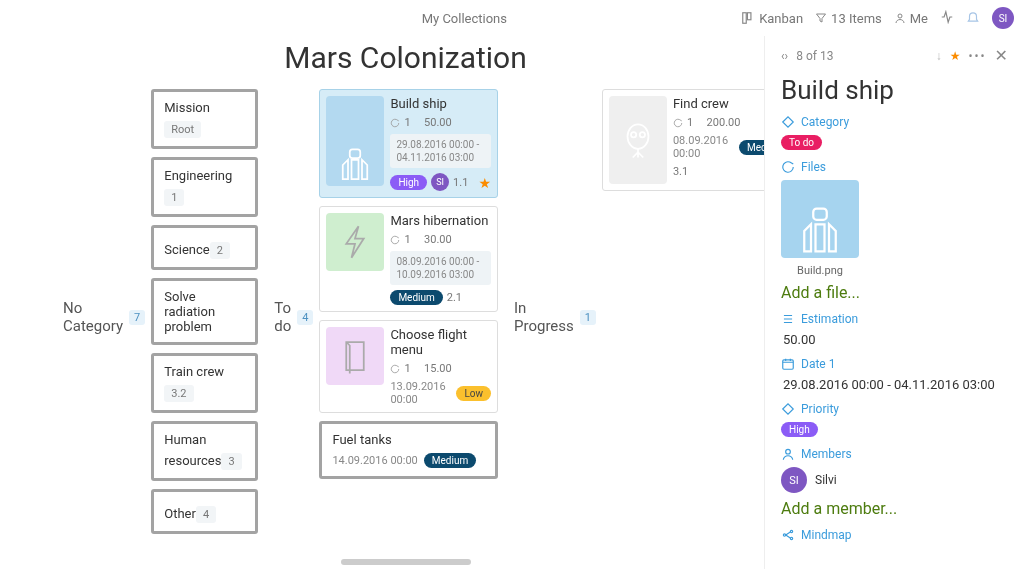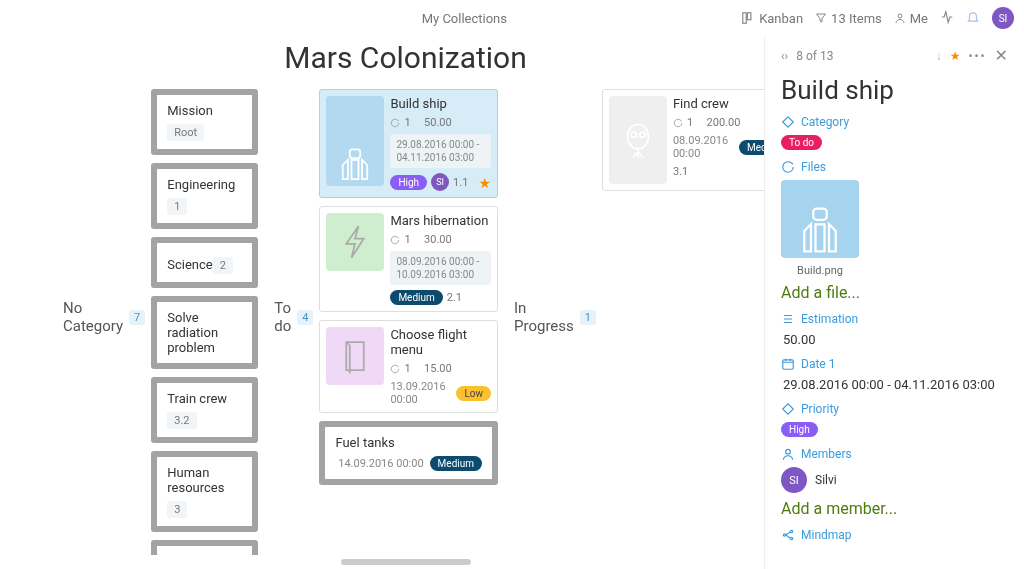--- a/index.html
+++ b/index.html
@@ -19,21 +19,21 @@
 
     .page-title { font-size: 30px; font-weight: 400; color: #333; text-align: center; padding: 4px 0 14px; }
 
     
     .board { flex: 1; display: flex; gap: 10px; padding: 0 10px 4px 10px; overflow: hidden; }
     .column { width: 246px; display: flex; flex-direction: row; }
     .col-header { display: flex; align-items: center; gap: 6px; padding: 4px 6px 10px; font-size: 15px; color: #555; }
     .col-header .count { background: #e6f2fa; color: #4d91c1; font-size: 11px; border-radius: 3px; padding: 1px 5px; }
     .col-body { display: flex; flex-direction: column; gap: 8px; }
 
-    .card-simple { border: 6px solid #a3a3a3; border-radius: 3px; padding: 8px 10px; font-size: 13px; }
+    .card-simple { border: 3px solid #a3a3a3; border-radius: 3px; padding: 8px 10px; font-size: 13px; }
     .card-simple .meta { margin-top: 6px; display: inline-block; background: #f2f5f7; color: #777; font-size: 11px; padding: 2px 7px; border-radius: 3px; }
 
     .card { border: 1px solid #ddd; border-radius: 3px; display: flex; gap: 6px; padding: 6px; font-size: 12px; position: relative; }
     .thumb { width: 58px; height: 58px; border-radius: 4px; flex-shrink: 0; }
     .thumb.blue { background: #b3d9f0; display:flex; align-items:end; justify-content:center; }
     .thumb.green { background: #cfeecf; display:flex; align-items:center; justify-content:center; }
     .thumb.purple { background: #f0d9f7; display:flex; align-items:center; justify-content:center; }
     .thumb.gray { background: #efefef; display:flex; align-items:center; justify-content:center; }
     .thumb svg { width: 42px; height: 42px; stroke: #fff; }
     .thumb.green svg, .thumb.purple svg { stroke: #aaa; }
@@ -186,21 +186,21 @@
               <div class="title">Choose flight menu</div>
               <div class="row"><svg width="10" height="10" viewBox="0 0 24 24" fill="none" stroke="#999" stroke-width="2">
                     <path d="M21 12a9 9 0 11-6-8.5L21 7"></path>
                   </svg><span>1</span>&nbsp;&nbsp;<span>15.00</span></div>
               <div class="row"><span style="color:#888">13.09.2016 00:00</span>&nbsp;<span class="pill low">Low</span></div>
             </div>
           </div>
 
           <div class="card-simple">
             <div>Fuel tanks</div>
-            <div style="margin-top:6px; display:flex; align-items:center; gap:6px; font-size:11px;justify-content:flex-end;">
+            <div style="margin-top:6px; display:flex; align-items:center; gap:6px; font-size:11px;">
                 <span style="color:#888">14.09.2016 00:00</span>
                 <span class="pill medium">Medium</span>
               </div>
           </div>
         </div>
       </div>
 
       <div class="column">
         <div class="col-header">
           <span>In Progress</span>

